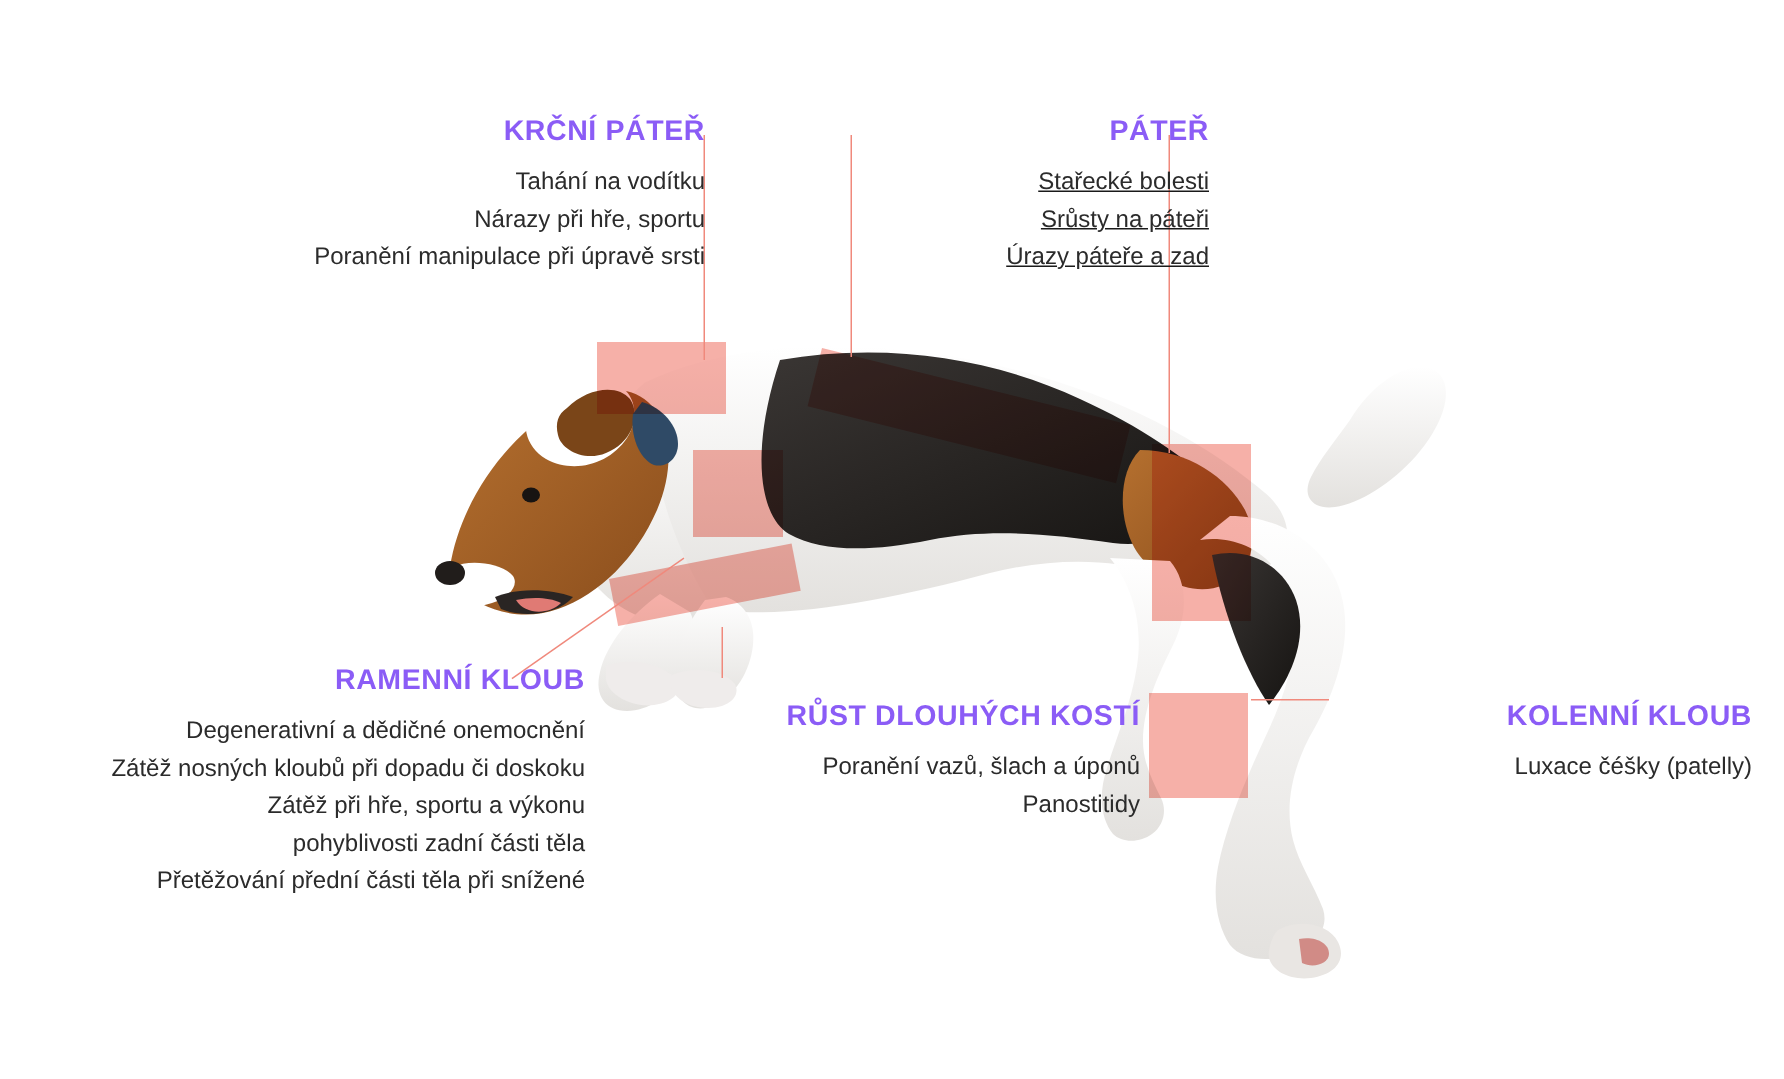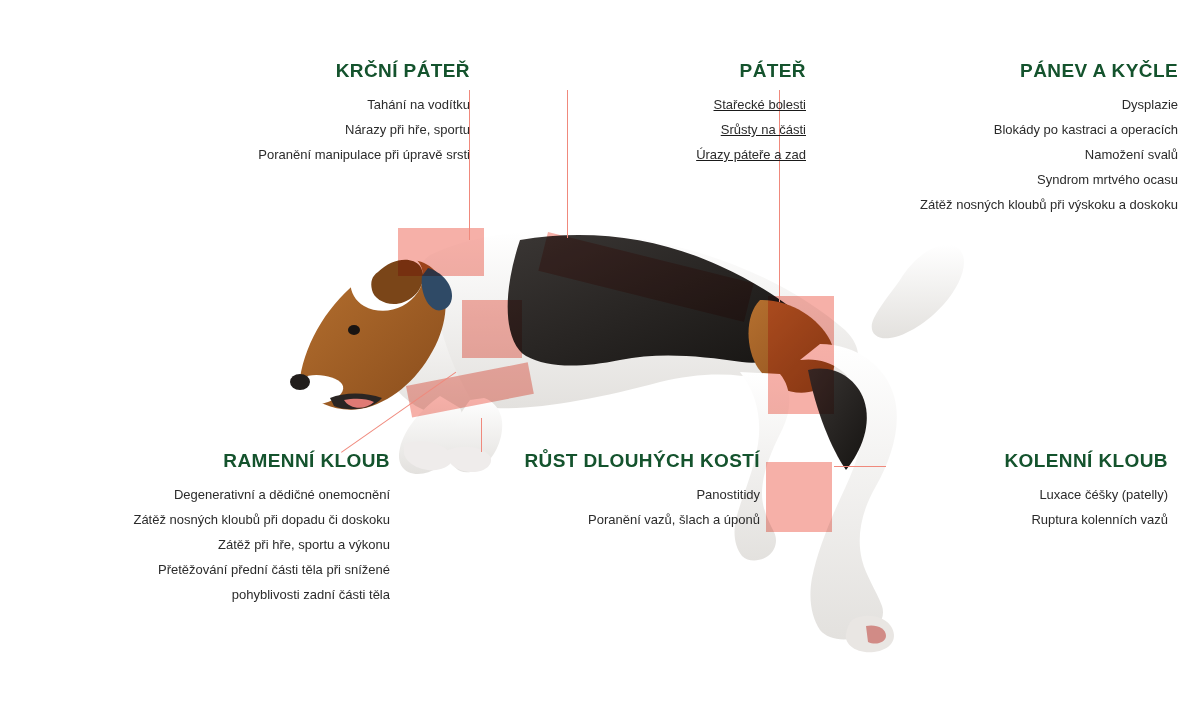--- a/index.html
+++ b/index.html
@@ -43,34 +43,34 @@
   .leader.h { height: 1px; }
   .leader.v { width: 1px; }
   .leader.diag {
     height: 1px;
     transform-origin: 0 0;
   }
 
   
   .block { position: absolute; }
   .block h3 {
-    margin: 0 0 10px 0;
+    margin: 17px 0 10px 0;
     font-size: 19px;
     font-weight: bold;
     letter-spacing: 0.4px;
-    color: #14532d;
+    color: #8b5cf6;
     text-transform: uppercase;
   }
   .block ul {
     margin: 0;
     padding: 0;
     list-style: none;
   }
   .block li {
-    font-size: 13px;
+    font-size: 16px;
     line-height: 25px;
     color: #2b2b2b;
     white-space: nowrap;
   }
   .align-right { text-align: right; }
   .align-left  { text-align: right; }
 </style>
 </head>
 <body>
 
@@ -187,56 +187,45 @@
       <li>Tahání na vodítku</li>
       <li>Nárazy při hře, sportu</li>
       <li>Poranění manipulace při úpravě srsti</li>
     </ul>
   </div>
 
   <div class="block align-left" style="left:566px; top:60px; width:240px;">
     <h3>PÁTEŘ</h3>
     <ul style="padding-left:16px;text-decoration:underline;">
       <li>Stařecké bolesti</li>
-      <li>Srůsty na části</li>
+      <li>Srůsty na páteři</li>
       <li>Úrazy páteře a zad</li>
     </ul>
   </div>
 
-  <div class="block align-left" style="left:778px; top:60px; width:400px;">
-    <h3>PÁNEV A KYČLE</h3>
-    <ul style="padding-left:14px;">
-      <li>Dysplazie</li>
-      <li>Blokády po kastraci a operacích</li>
-      <li>Namožení svalů</li>
-      <li>Syndrom mrtvého ocasu</li>
-      <li>Zátěž nosných kloubů při výskoku a doskoku</li>
-    </ul>
-  </div>
-
-  <div class="block align-right" style="left:60px; top:450px; width:330px;">
+
+  <div class="block align-right" style="left:60px; top:426px; width:330px;">
     <h3>RAMENNÍ KLOUB</h3>
     <ul>
       <li>Degenerativní a dědičné onemocnění</li>
       <li>Zátěž nosných kloubů při dopadu či doskoku</li>
       <li>Zátěž při hře, sportu a výkonu</li>
+      <li>pohyblivosti zadní části těla</li>
       <li>Přetěžování přední části těla při snížené</li>
-      <li>pohyblivosti zadní části těla</li>
     </ul>
   </div>
 
   <div class="block align-left" style="left:480px; top:450px; width:280px;">
     <h3>RŮST DLOUHÝCH KOSTÍ</h3>
     <ul style="padding-left:4px;">
+      <li>Poranění vazů, šlach a úponů</li>
       <li>Panostitidy</li>
-      <li>Poranění vazů, šlach a úponů</li>
     </ul>
   </div>
 
   <div class="block align-left" style="left:888px; top:450px; width:280px;">
     <h3>KOLENNÍ KLOUB</h3>
     <ul style="padding-left:4px;">
       <li>Luxace čéšky (patelly)</li>
-      <li>Ruptura kolenních vazů</li>
     </ul>
   </div>
 
 </div>
 
 </body></html>

